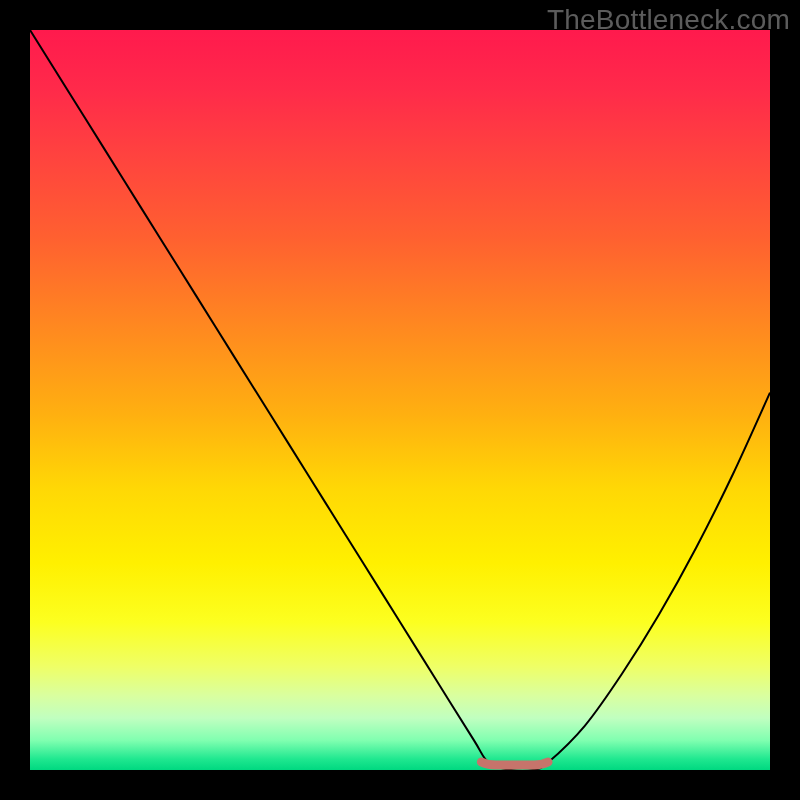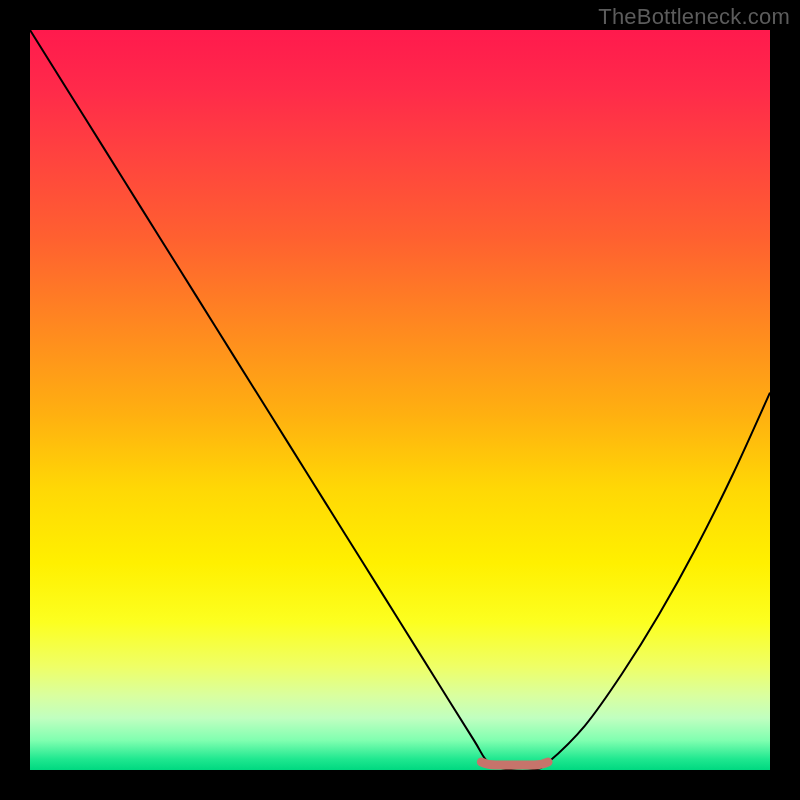--- a/index.html
+++ b/index.html
@@ -32,21 +32,21 @@
       #80ffb0 96%,
       #20e890 98.5%,
       #00d880 100%
     );
   }
   .watermark {
     position: absolute;
     top: 4px;
     right: 10px;
     font-family: Arial, Helvetica, sans-serif;
-    font-size: 22px;
+    font-size: 28px;
     color: #5c5c5c;
     letter-spacing: 0.2px;
   }
   svg.curve {
     position: absolute;
     left: 0; top: 0;
     width: 740px;
     height: 740px;
     overflow: visible;
   }

